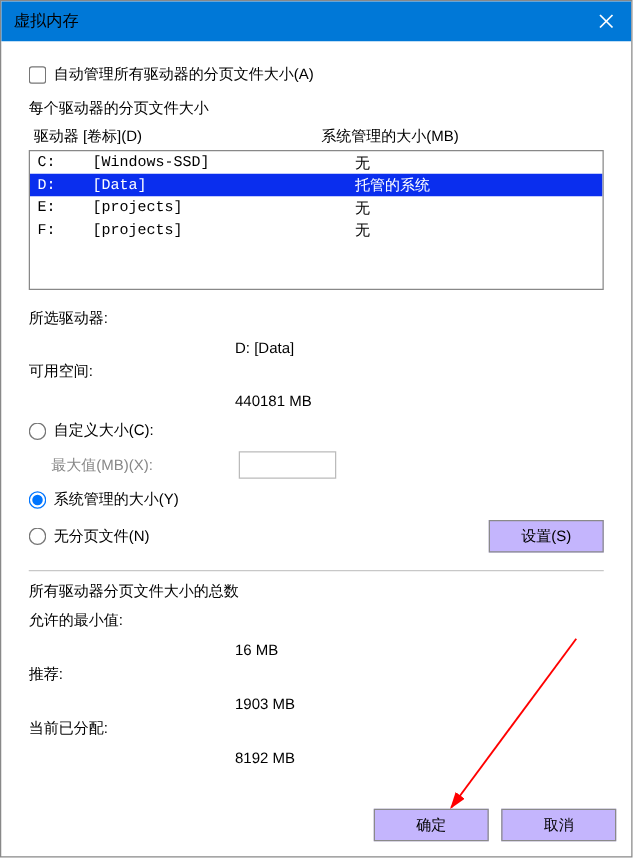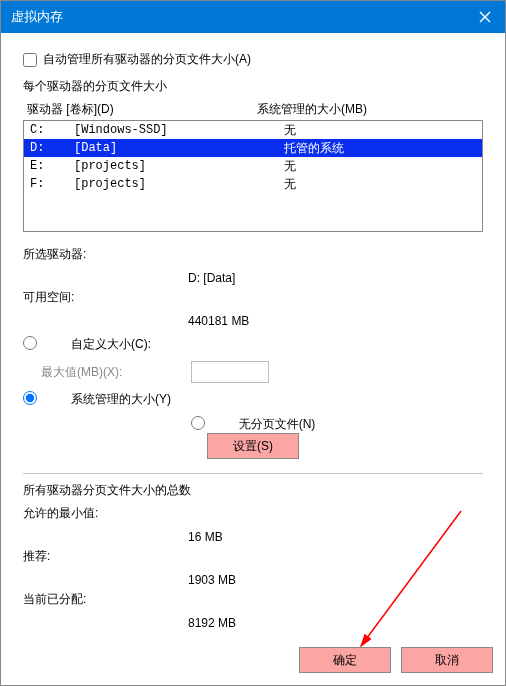--- a/index.html
+++ b/index.html
@@ -9,21 +9,21 @@
     font-size: 12px;
     background: #fff;
     color: #000;
     width: 506px;
     height: 686px;
     position: relative;
     border: 1px solid #888;
   }
   .titlebar {
     background: #0078d7;
-    color: #ffffff;
+    color: #000000;
     height: 32px;
     display: flex;
     align-items: center;
     padding: 0 10px;
     font-size: 13px;
   }
   .titlebar .title { flex: 1; }
   .titlebar .close {
     width: 40px; height: 32px; display:flex; align-items:center; justify-content:center;
     margin-right: -10px;
@@ -44,33 +44,33 @@
     background:#fff;
   }
   .listrow { display:flex; padding: 1px 6px; height:18px; align-items:center; }
   .listrow.selected { background:#0a2eee; color:#fff; }
   .listrow .c-drive { flex: 0 0 44px; }
   .listrow .c-label { flex: 0 0 210px; }
   .listrow .c-size { flex: 1; }
   .kv { display:flex; margin: 4px 0; }
   .kv .k { flex: 0 0 165px; }
   .kv .v { flex: 1; margin-top: 25px; }
-  .radio-row { display:flex; align-items:flex-start; margin: 8px 0; gap: 28px; }
+  .radio-row { display:flex; align-items:center; margin: 8px 0; }
   .radio-row input[type=radio]{ width:14px;height:14px; margin:0 6px 0 0;}
   .subfield { display:flex; align-items:center; margin:4px 0 4px 18px; color:#888;}
   .subfield .fl { flex:0 0 150px; }
   .subfield input[type=text]{
     width:78px; height:22px; border:1px solid #bbb; background:#fff;
   }
-  .set-row { display:flex; align-items:center;flex-direction:column; }
+  .set-row { display:flex; align-items:center; }
   .set-row .spacer { flex:1; }
   button.win {
     font: inherit;
     height:26px; min-width:92px; padding:0 16px;
-    background:#fca5a5; border:1px solid #8a8a8a; color:#000;
+    background:#c4b5fd; border:1px solid #8a8a8a; color:#000;
   }
   hr.sep { border:none; border-top:1px solid #c8c8c8; margin:14px 0 8px 0;}
   .totals .kv .k { flex:0 0 165px; }
   .footer {
     position:absolute; right:12px; bottom:12px; display:flex; gap:10px;
   }
   
   .arrow {
     position:absolute; pointer-events:none;
     left:0; top:0; width:506px; height:686px;

